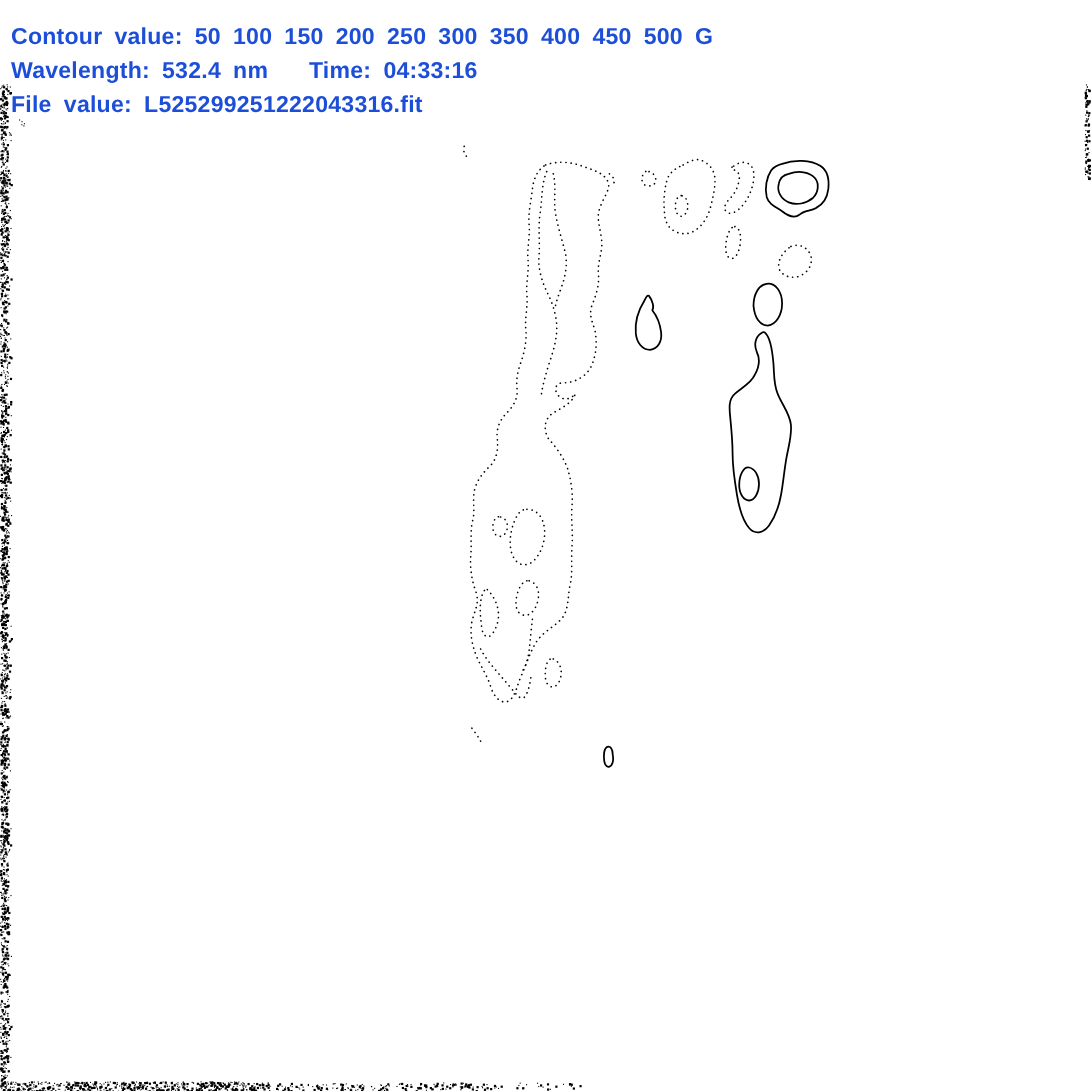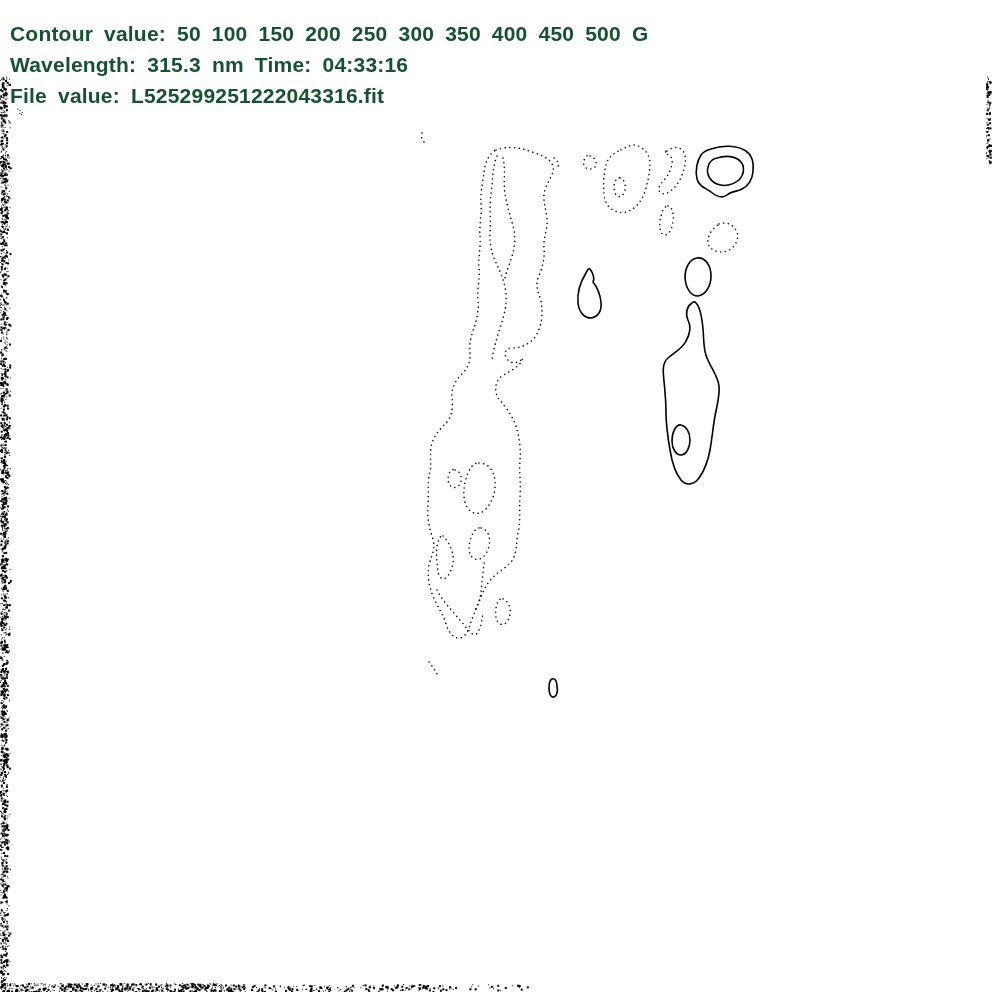--- a/index.html
+++ b/index.html
@@ -1,26 +1,26 @@
 <!DOCTYPE html>
 <html><head>
 <meta charset="utf-8">
 <style>
   html,body{margin:0;padding:0;background:#fff;}
   #screen{
     position:relative;width:992px;height:992px;background:#ffffff;
-    overflow:hidden;font-family:"Liberation Sans",sans-serif;color:#14532d;
+    overflow:hidden;font-family:"Liberation Sans",sans-serif;color:#1d4ed8;
   }
   #plot-header{
     position:absolute;top:18px;left:10px;
     font-size:21px;font-weight:bold;line-height:31px;
     letter-spacing:0.2px;word-spacing:5px;white-space:nowrap;
   }
   .hline span{display:inline;}
-  .time-label{}
+  .time-label{margin-left:26px;}
   #contour-plot-canvas{position:absolute;top:0;left:0;}
   .contour-solid{fill:none;stroke:#000;stroke-width:1.6;stroke-linejoin:round;stroke-linecap:round;}
   .contour-dotted{fill:none;stroke:#000;stroke-width:1.5;stroke-linecap:round;stroke-dasharray:0.1 4.6;}
   .noise{fill:#000;}
 </style>
 </head>
 <body>
 
 <div id="screen">
 
@@ -28,21 +28,21 @@
     <div class="hline">
       <span>Contour value:</span>
       <span> </span>
       <span>50 100 150 200 250 300 350 400 450 500</span>
       <span> </span>
       <span>G</span>
     </div>
     <div class="hline">
       <span>Wavelength:</span>
       <span> </span>
-      <span>315.3 nm</span>
+      <span>532.4 nm</span>
       <span class="time-label">Time:</span>
       <span> </span>
       <span>04:33:16</span>
     </div>
     <div class="hline">
       <span>File value:</span>
       <span> </span>
       <span>L525299251222043316.fit</span>
     </div>
   </div>

